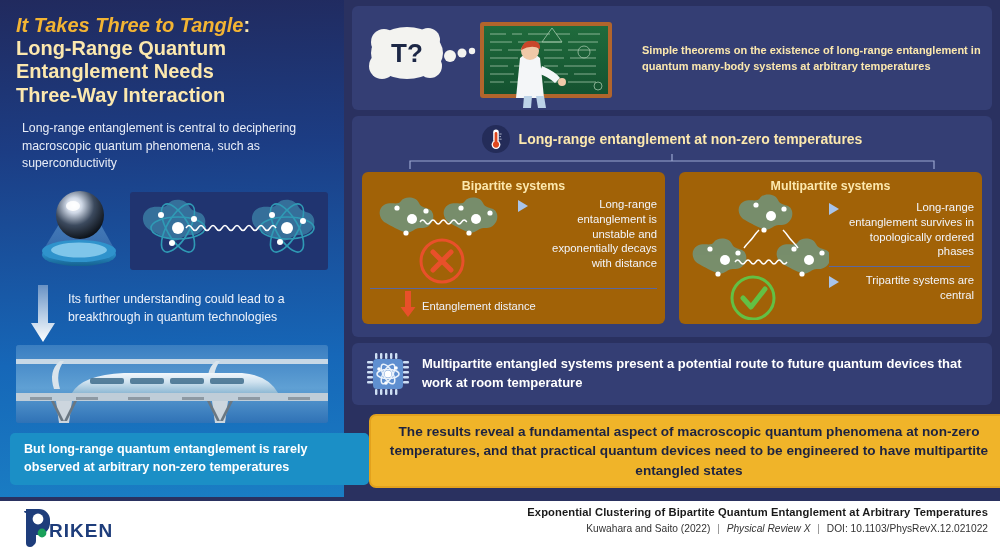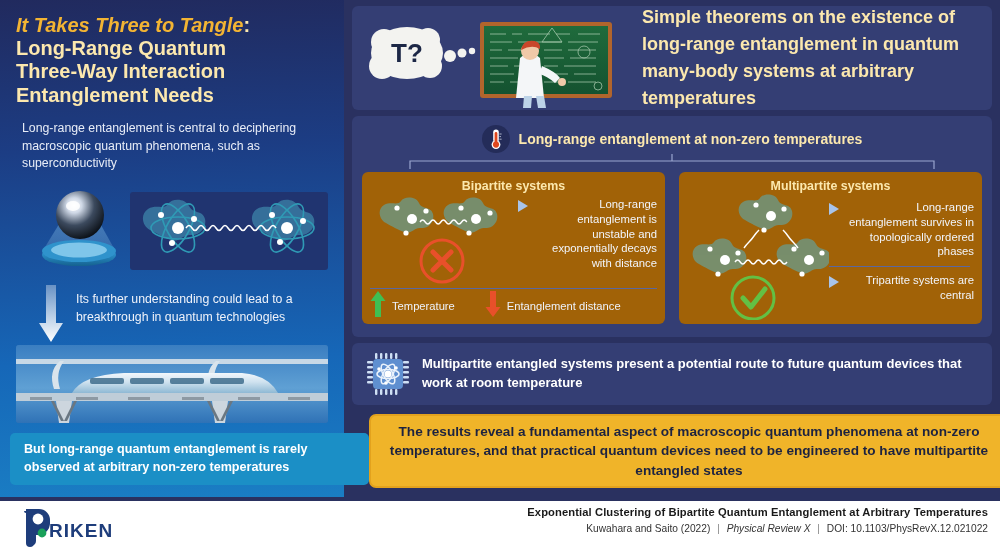--- a/index.html
+++ b/index.html
@@ -25,21 +25,21 @@
     padding-left: 6px;
   }
 
   .vis-row { position: absolute; left: 16px; top: 190px; width: 312px; height: 80px; }
   .levitation { position: absolute; left: 18px; top: 0; width: 95px; height: 82px; }
   .atoms-box {
     position: absolute; left: 114px; top: 2px; width: 198px; height: 78px;
     background: #203470; border-radius: 3px;
   }
 
-  .arrow-note { position: absolute; left: 24px; top: 285px; width: 312px; height: 62px; }
+  .arrow-note { position: absolute; left: 16px; top: 285px; width: 312px; height: 62px; }
   .down-arrow-wrap { position: absolute; left: 14px; top: 0; width: 26px; height: 58px; }
   .arrow-note .txt {
     position: absolute; left: 52px; top: 6px; width: 262px;
     font-size: 12.3px; line-height: 1.45; color: #eef2fa;
   }
 
   .train-box {
     position: absolute; left: 16px; top: 345px; width: 312px; height: 78px;
     border-radius: 3px; overflow: hidden;
     background: linear-gradient(180deg,#2f6fb5 0%, #3f86c9 48%, #2e6fb4 100%);
@@ -56,21 +56,21 @@
   .right-col { position: absolute; left: 350px; top: 0; width: 650px; height: 497px; padding: 6px 10px 0 0; }
 
   .panel { background: #343e74; border-radius: 6px; }
 
   .theorem-panel {
     position: absolute; left: 2px; top: 6px; width: 640px; height: 104px;
     display: flex; align-items: center;
   }
   .blackboard-art { width: 290px; height: 100px; position: relative; flex: 0 0 290px; }
   .theorem-text {
-    font-size: 18px; font-weight: bold; color: #fce8ae; line-height: 1.5;
+    font-size: 11px; font-weight: bold; color: #fce8ae; line-height: 1.5;
     padding-right: 7px;
   }
 
   .mid-panel {
     position: absolute; left: 2px; top: 116px; width: 640px; height: 221px;
     padding: 8px 10px 10px 10px;
   }
   .mid-head { display: flex; align-items: center; justify-content: center; gap: 9px; height: 30px; }
   .thermo-circle {
     width: 28px; height: 28px; border-radius: 50%; background: #242c59;
@@ -146,22 +146,22 @@
 
 <div class="poster">
 
   <div class="left-col">
 
     <div class="headline">
       <span class="line">
         <span class="emph">It Takes Three to Tangle</span><span>:</span>
       </span>
       <span class="line">Long-Range Quantum</span>
+      <span class="line">Entanglement Needs</span>
       <span class="line">Three-Way Interaction</span>
-      <span class="line">Entanglement Needs</span>
     </div>
 
     <p class="lead">Long-range entanglement is central to deciphering macroscopic quantum phenomena, such as superconductivity</p>
 
     <div class="vis-row">
       <div class="levitation">
         <svg width="95" height="82" viewBox="0 0 95 82">
           <defs>
             <radialGradient id="sphg" cx="38%" cy="30%" r="72%">
               <stop offset="0%" stop-color="#ffffff"></stop>
@@ -391,28 +391,20 @@
               </svg>
             </div>
             <div class="bullet-list">
               <div class="bullet">
                 <span class="tri"></span>
                 <span class="btxt">Long-range entanglement is unstable and exponentially decays with distance</span>
               </div>
             </div>
           </div>
           <div class="bip-legend">
-            <span class="legend-item">
-              <span>
-                <svg width="16" height="26" viewBox="0 0 16 26">
-                    <path d="M8 0 L15.5 10 H11 V26 H5 V10 H0.5 Z" fill="#3fbf53"></path>
-                  </svg>
-              </span>
-              <span class="ltxt">Temperature</span>
-            </span>
             <span class="legend-gap"></span>
             <span class="legend-item">
               <span>
                 <svg width="16" height="26" viewBox="0 0 16 26">
                     <path d="M8 26 L15.5 16 H11 V0 H5 V16 H0.5 Z" fill="#e8502a"></path>
                   </svg>
               </span>
               <span class="ltxt">Entanglement distance</span>
             </span>
           </div>

